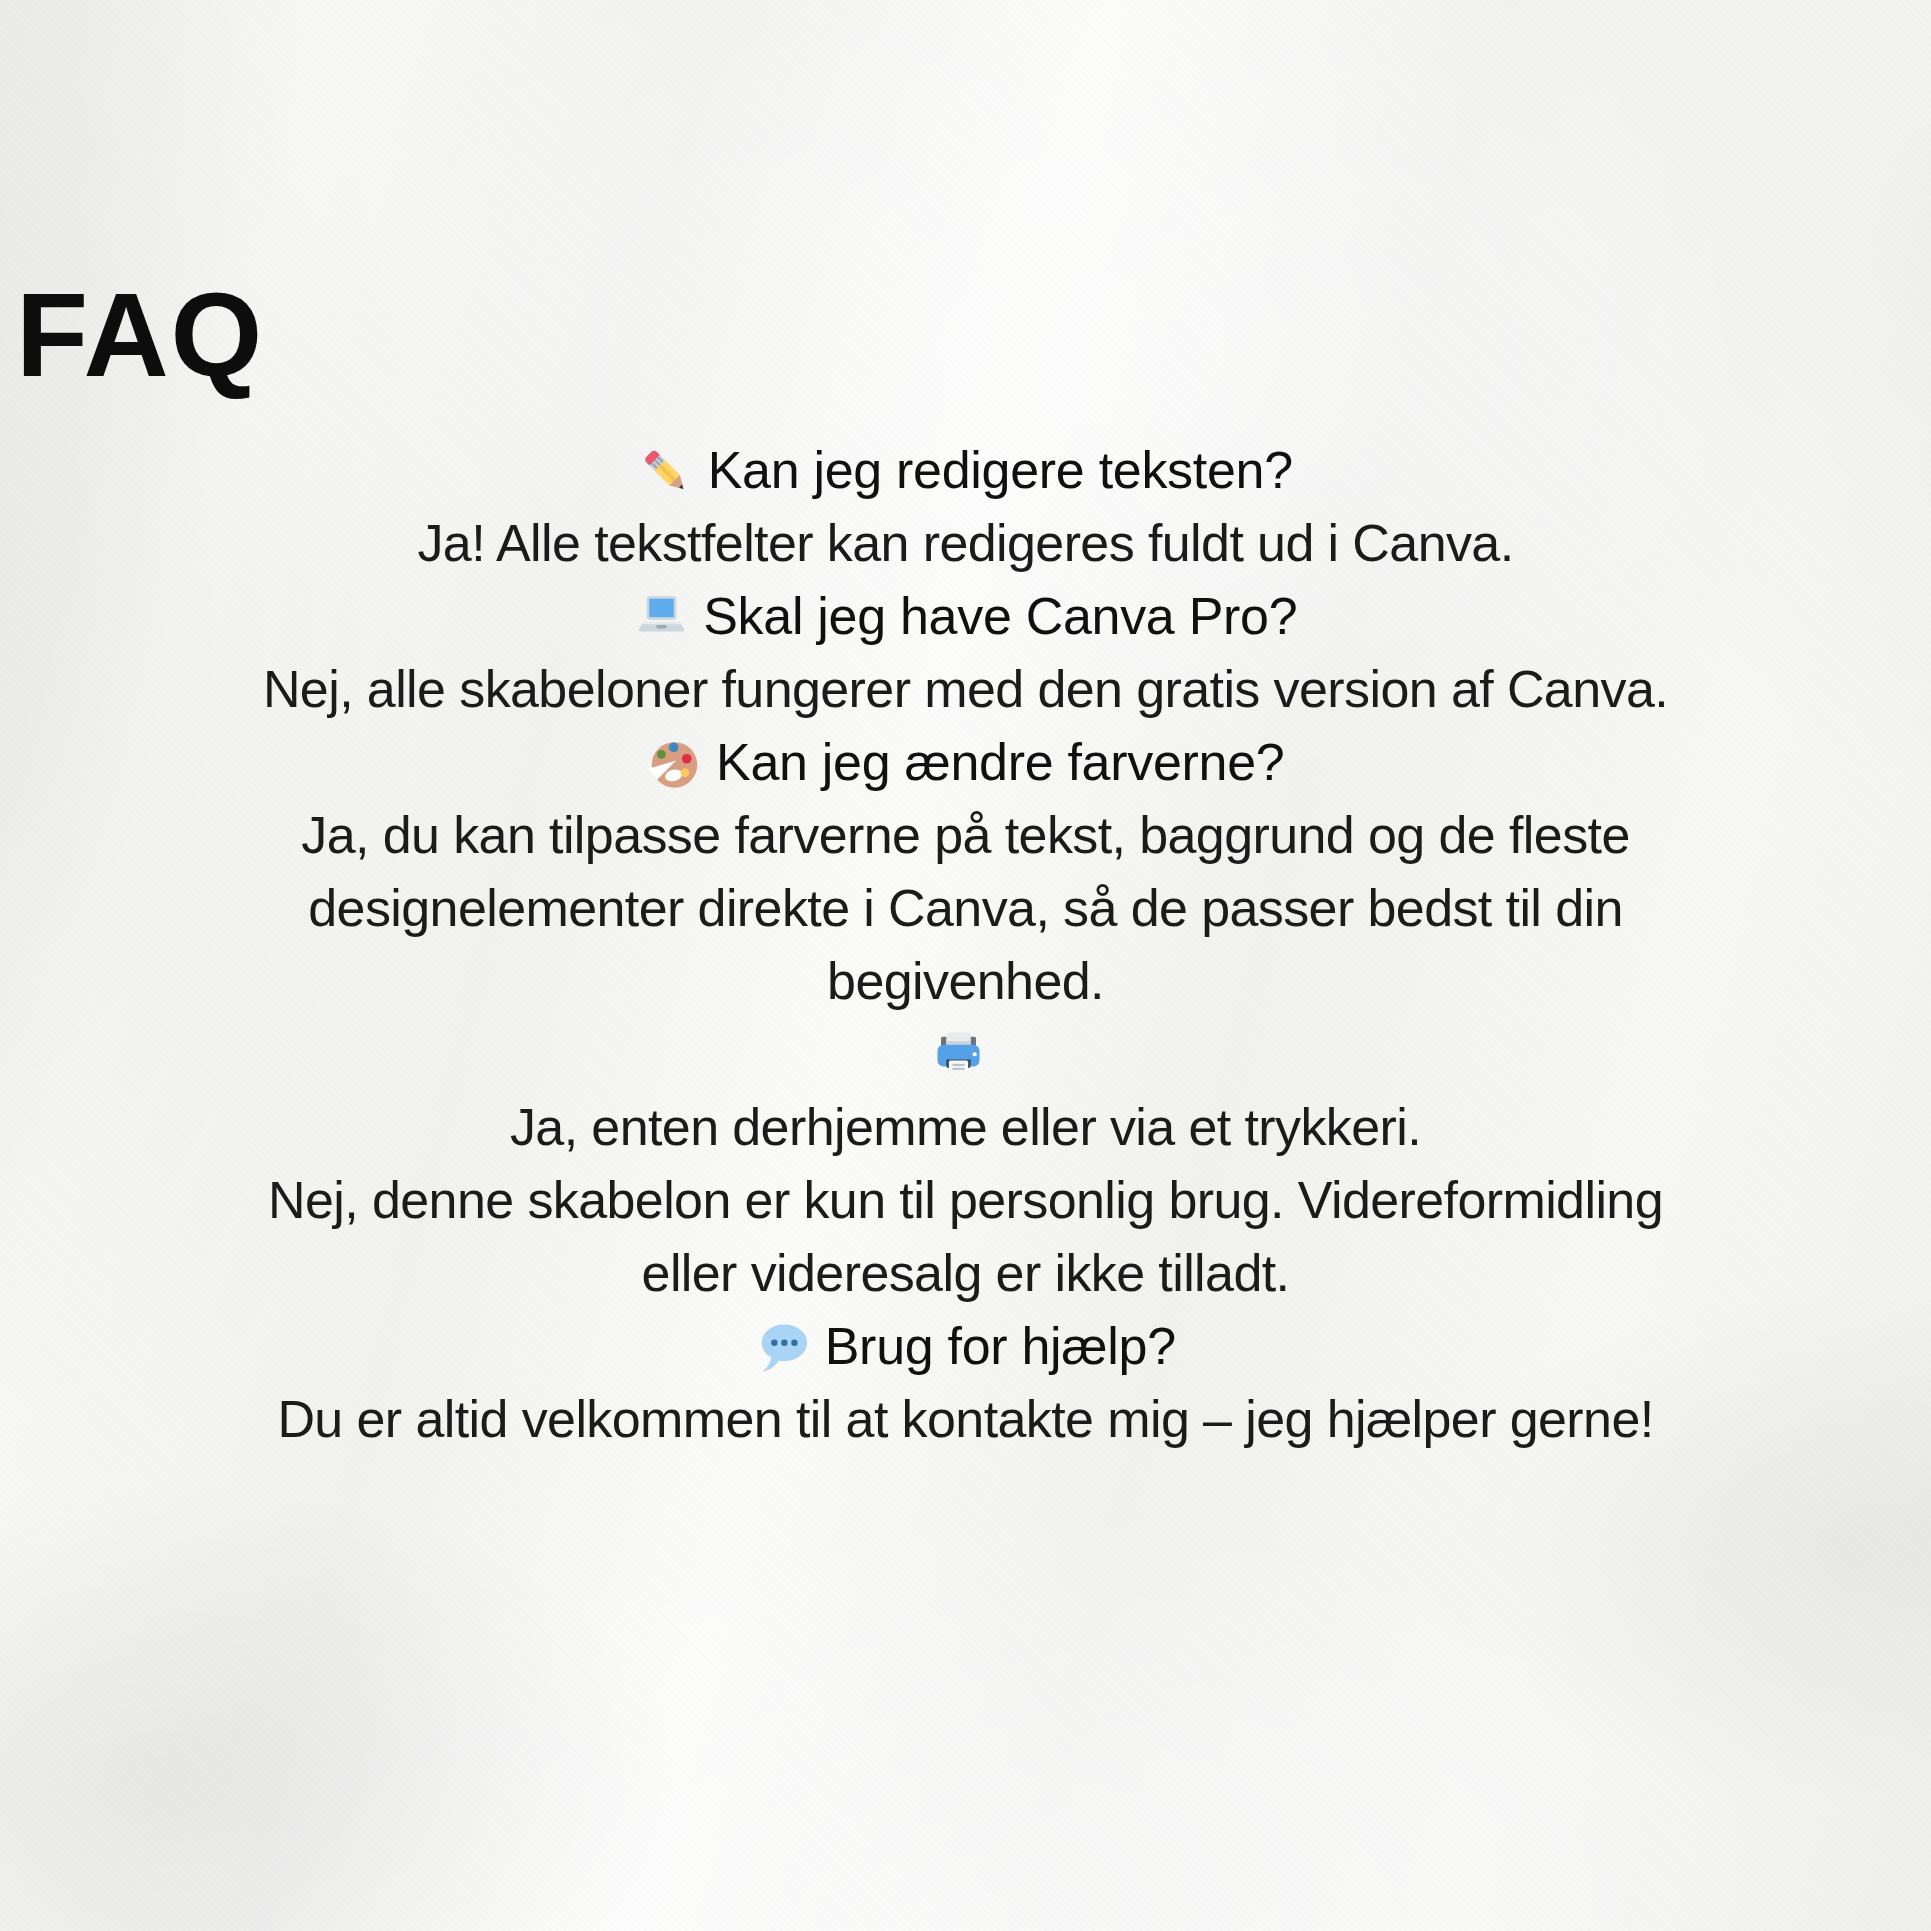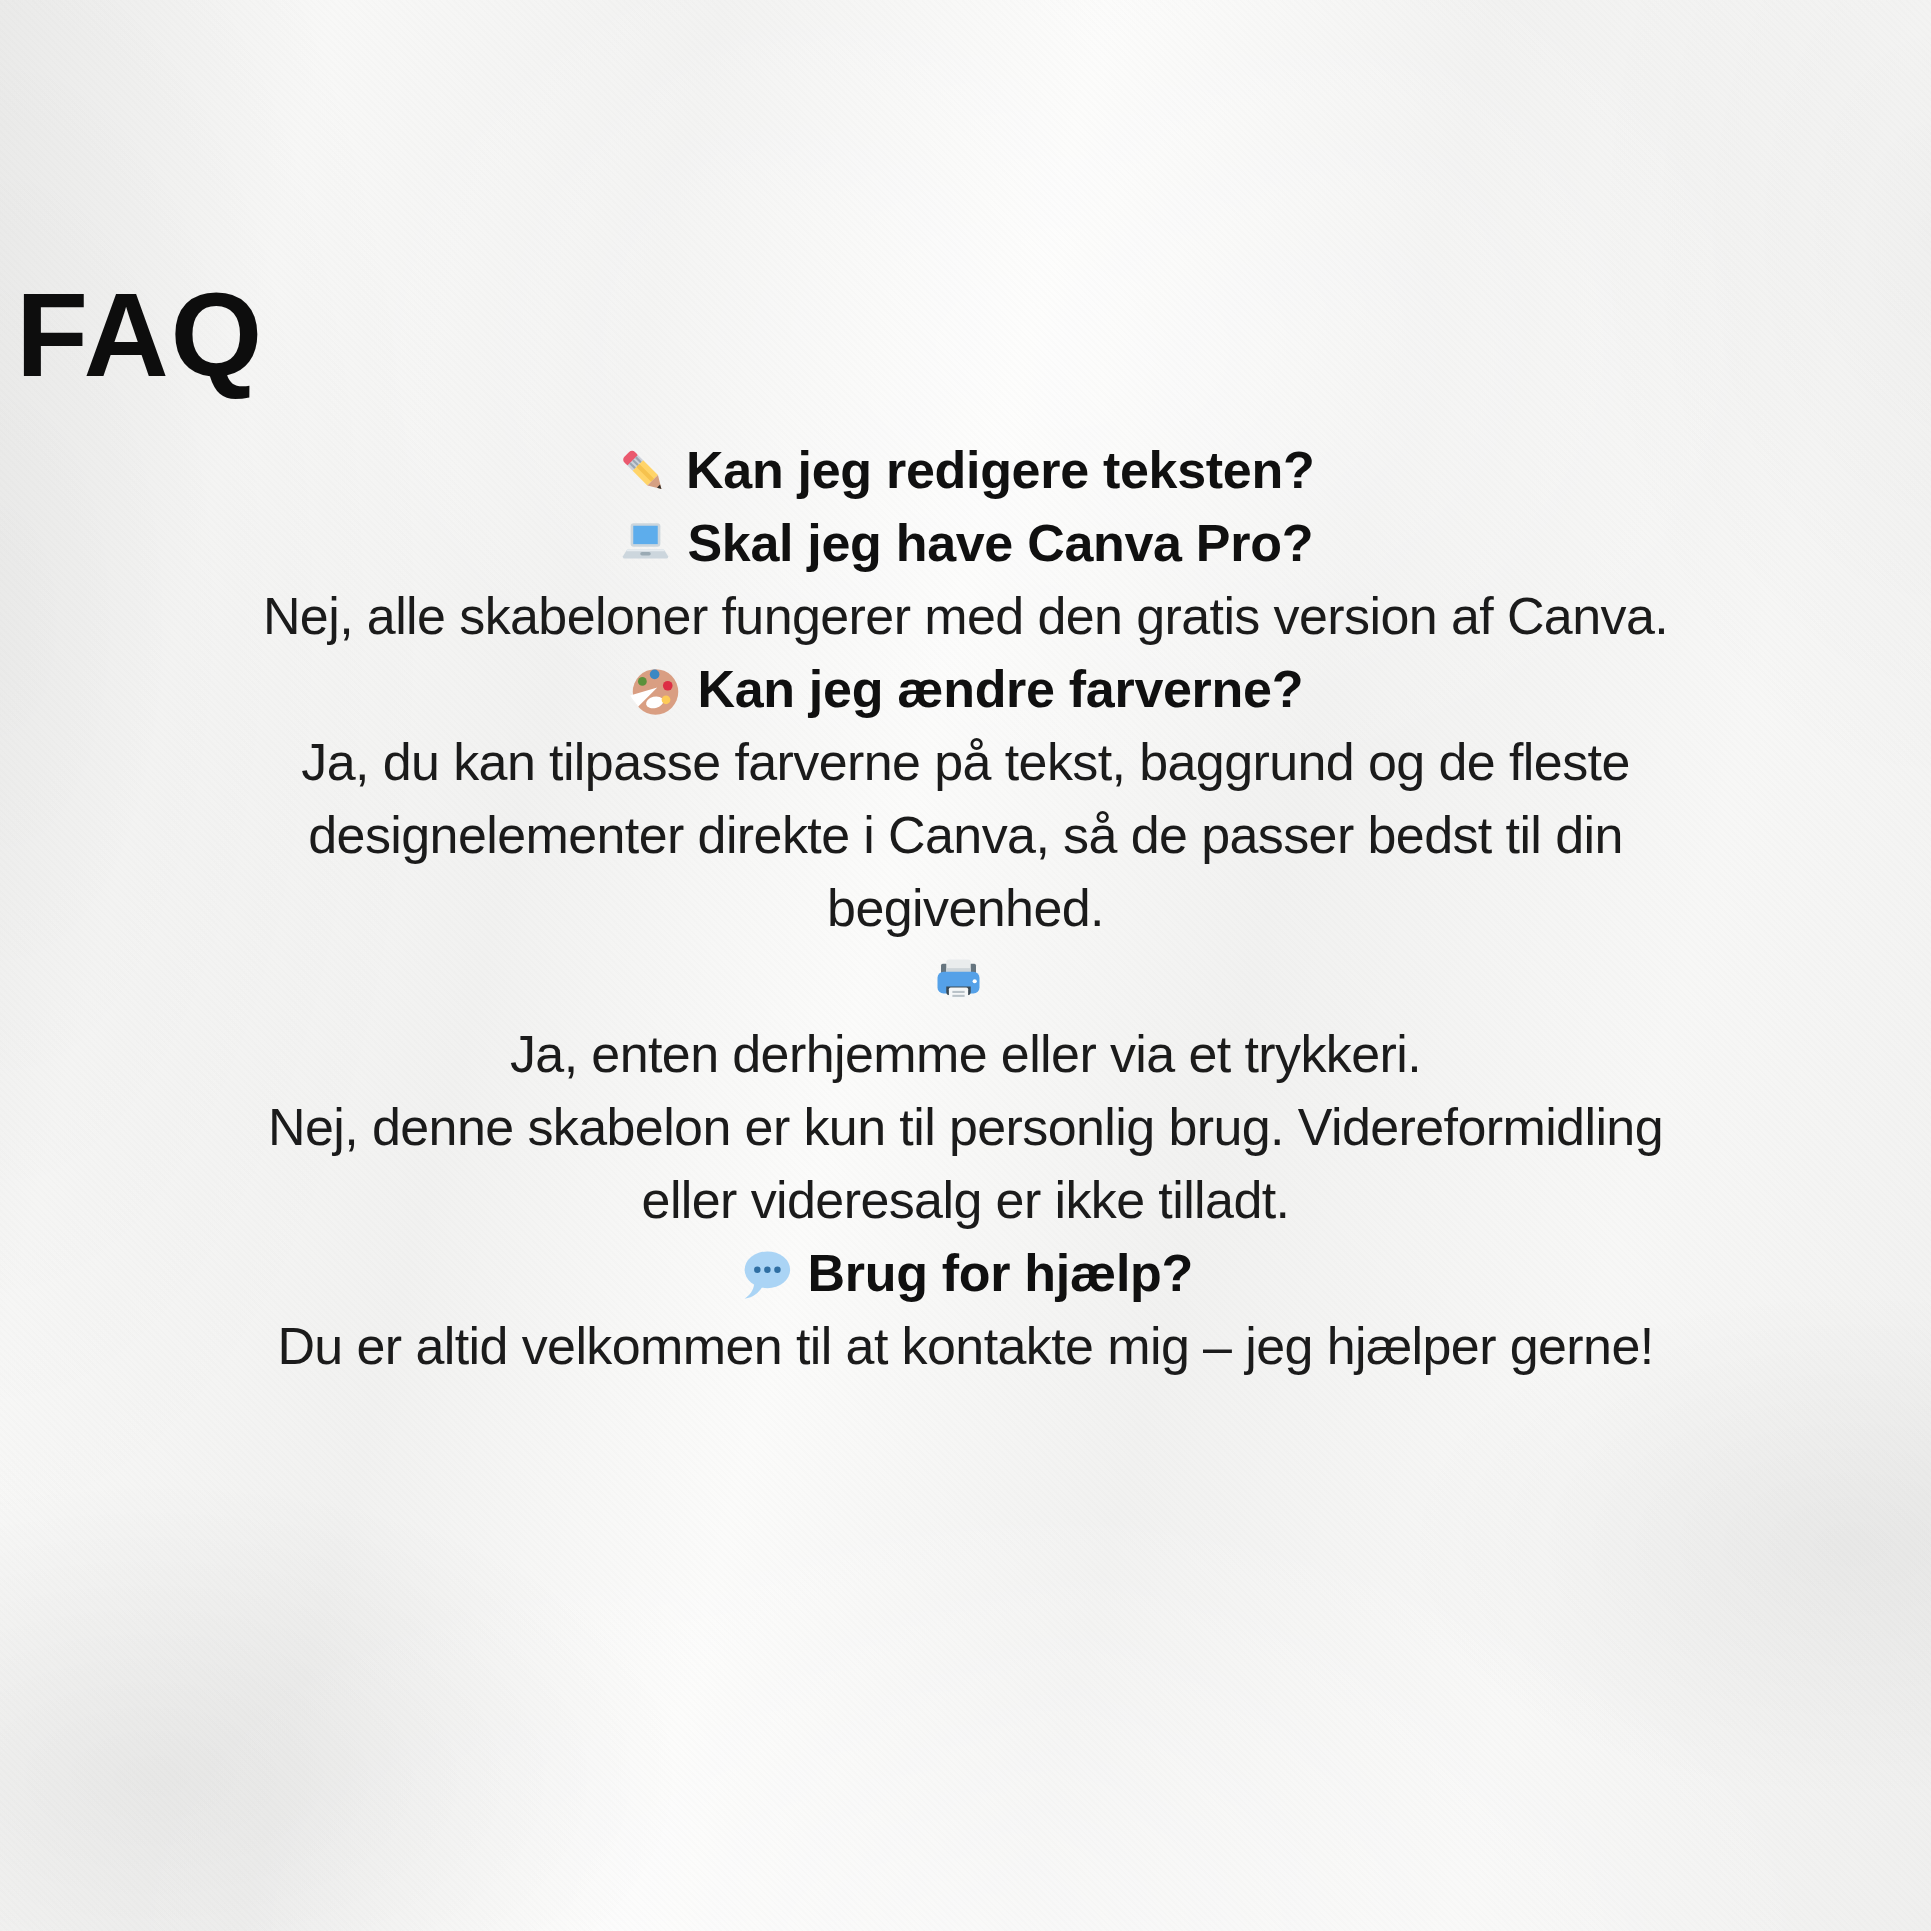--- a/index.html
+++ b/index.html
@@ -46,21 +46,21 @@
     width: 1757px;
     text-align: center;
     color: #161616;
   }
   .question, .answer {
     margin: 0;
     font-size: 52px;
     line-height: 73px;
   }
   .question {
-    font-weight: 700;
+    font-weight: 400;
     letter-spacing: -0.3px;
     color: #101010;
   }
   .answer {
     font-weight: 400;
     letter-spacing: -0.6px;
     color: #1b1b1b;
     white-space: pre-line;
   }
   .icon {
@@ -87,20 +87,21 @@
                 <rect x="23" y="12" width="18" height="9" fill="#ccd1d9"></rect>
                 <rect x="26" y="12" width="2.6" height="9" fill="#9aa5b1"></rect>
                 <rect x="31" y="12" width="2.6" height="9" fill="#9aa5b1"></rect>
                 <rect x="36" y="12" width="2.6" height="9" fill="#9aa5b1"></rect>
                 <rect x="23" y="21" width="18" height="25" fill="#ffd469"></rect>
                 <rect x="29.5" y="21" width="5" height="25" fill="#f6c24e"></rect>
                 <path d="M23,46 L41,46 L32,61 Z" fill="#d5a083"></path>
                 <path d="M29.4,56 L34.6,56 L32,61 Z" fill="#35302b"></path>
               </g>
             </svg></span><span>Kan jeg redigere teksten?</span></p>
+      <p class="answer">Ja! Alle tekstfelter kan redigeres fuldt ud i Canva.</p>
     </section>
 
     <section>
       <p class="question"><span class="icon"><svg viewBox="0 0 64 64">
               <rect x="15" y="7" width="34" height="27" rx="3.5" fill="#ccd6dd"></rect>
               <rect x="18" y="10" width="28" height="21" fill="#5dadec"></rect>
               <path d="M11,37 H53 L58,45 A2.5,2.5 0 0 1 55.5,47.5 H8.5 A2.5,2.5 0 0 1 6,45 Z" fill="#ccd6dd"></path>
               <path d="M11,37 H53 L54,39 H10 Z" fill="#e6ecf0"></path>
               <rect x="26" y="40" width="12" height="4" rx="2" fill="#9aaab4"></rect>
             </svg></span><span>Skal jeg have Canva Pro?</span></p>

